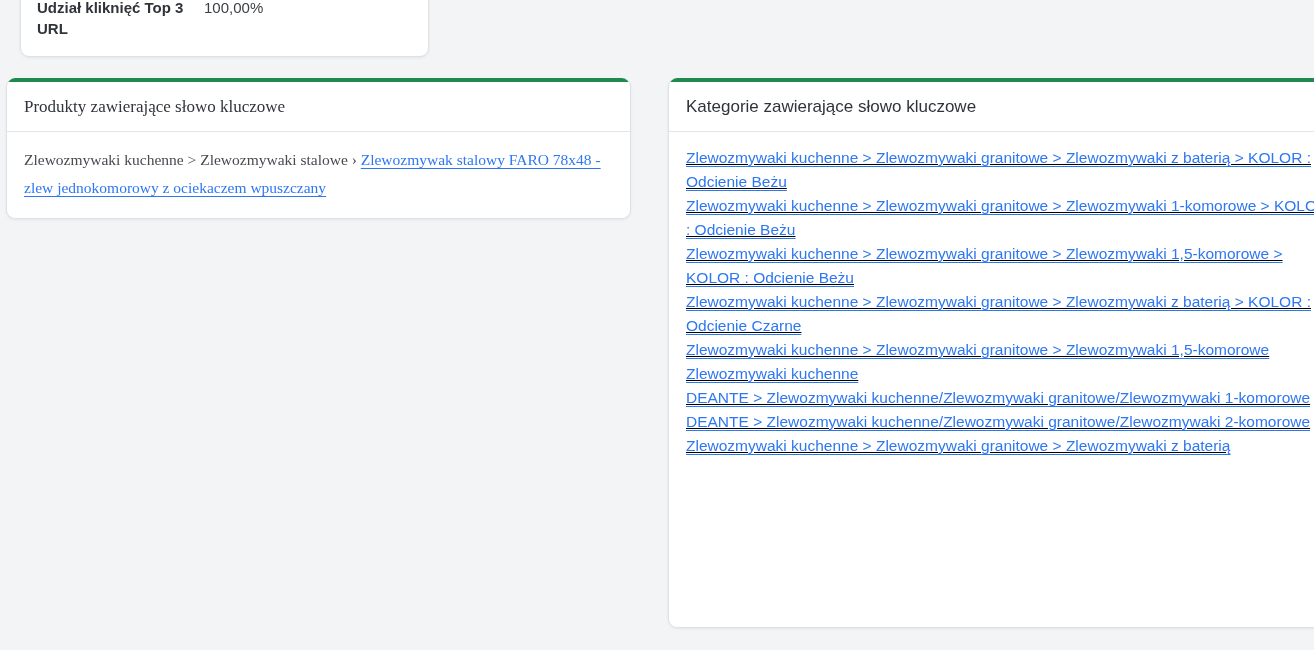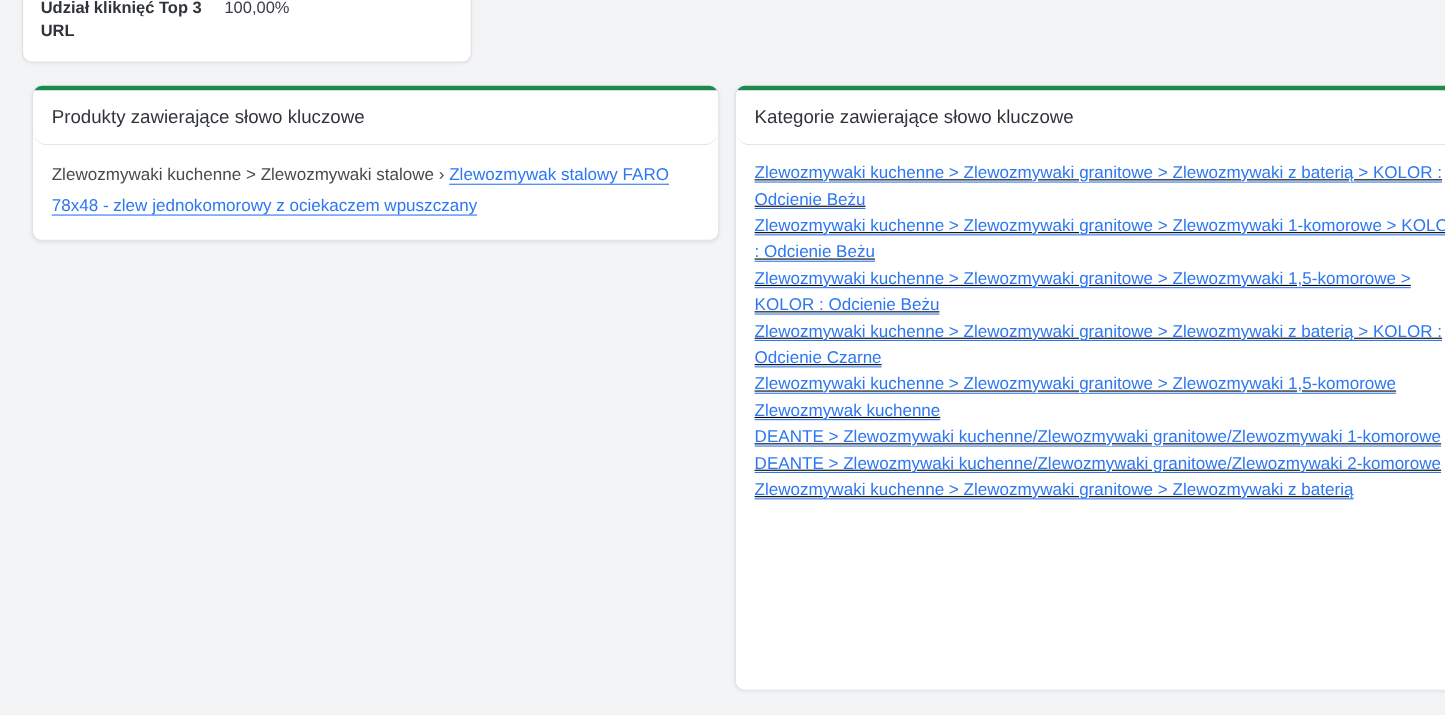--- a/index.html
+++ b/index.html
@@ -4,21 +4,21 @@
 <style>
   :root{
     --accent-green:#1e8a4f;
     --link-blue:#2e77f2;
     --page-bg:#f3f4f6;
     --card-border:#e0e1e4;
     --divider:#e4e5e7;
     --text-dark:#30343a;
     --text-body:#474b51;
   }
-  *{margin:0;padding:0;box-sizing:border-box;border-radius:13px;}
+  *{margin:0;padding:0;box-sizing:border-box;}
   html,body{width:1314px;height:650px;}
   body{
     background:var(--page-bg);
     font-family:"Liberation Sans","DejaVu Sans",sans-serif;
     position:relative;
     overflow:hidden;
   }
   .viewport{position:absolute;inset:0;overflow:hidden;}
   .card{
     position:absolute;
@@ -51,21 +51,21 @@
     margin:-1px -1px 0 -1px;
   }
   .panel-header{
     padding:15px 17px 14px 17px;
     font-size:17px; color:var(--text-dark);
     border-bottom:1px solid var(--divider);
   }
   .panel-body{
     padding:14px 17px 16px 17px;
   }
-  .products-card{left:29px; top:78px; width:625px; height:141px;}
+  .products-card{left:6px; top:78px; width:625px; height:141px;font-family:Liberation Serif, serif;}
   .categories-card{left:668px; top:78px; width:684px; height:550px;}
   .breadcrumb-line{
     font-size:15.5px; line-height:28px; color:var(--text-body);
   }
   a.page-link{
     color:var(--link-blue);
     text-decoration:underline;
     text-underline-offset:3px;
   }
   .category-list{list-style:none;}
@@ -97,21 +97,21 @@
   <div class="card panel categories-card">
     <div class="accent-bar"></div>
     <div class="panel-header">Kategorie zawierające słowo kluczowe</div>
     <div class="panel-body">
       <ul class="category-list">
         <li><a href="#" class="page-link">Zlewozmywaki kuchenne &gt; Zlewozmywaki granitowe &gt; Zlewozmywaki z baterią &gt; KOLOR : Odcienie Beżu</a></li>
         <li><a href="#" class="page-link">Zlewozmywaki kuchenne &gt; Zlewozmywaki granitowe &gt; Zlewozmywaki 1-komorowe &gt; KOLOR : Odcienie Beżu</a></li>
         <li><a href="#" class="page-link">Zlewozmywaki kuchenne &gt; Zlewozmywaki granitowe &gt; Zlewozmywaki 1,5-komorowe &gt; KOLOR : Odcienie Beżu</a></li>
         <li><a href="#" class="page-link">Zlewozmywaki kuchenne &gt; Zlewozmywaki granitowe &gt; Zlewozmywaki z baterią &gt; KOLOR : Odcienie Czarne</a></li>
         <li><a href="#" class="page-link">Zlewozmywaki kuchenne &gt; Zlewozmywaki granitowe &gt; Zlewozmywaki 1,5-komorowe</a></li>
-        <li><a href="#" class="page-link">Zlewozmywak kuchenne</a></li>
+        <li><a href="#" class="page-link">Zlewozmywaki kuchenne</a></li>
         <li><a href="#" class="page-link">DEANTE &gt; Zlewozmywaki kuchenne/Zlewozmywaki granitowe/Zlewozmywaki 1-komorowe</a></li>
         <li><a href="#" class="page-link">DEANTE &gt; Zlewozmywaki kuchenne/Zlewozmywaki granitowe/Zlewozmywaki 2-komorowe</a></li>
         <li><a href="#" class="page-link">Zlewozmywaki kuchenne &gt; Zlewozmywaki granitowe &gt; Zlewozmywaki z baterią</a></li>
       </ul>
     </div>
   </div>
 
 </div>
 
 </body></html>

